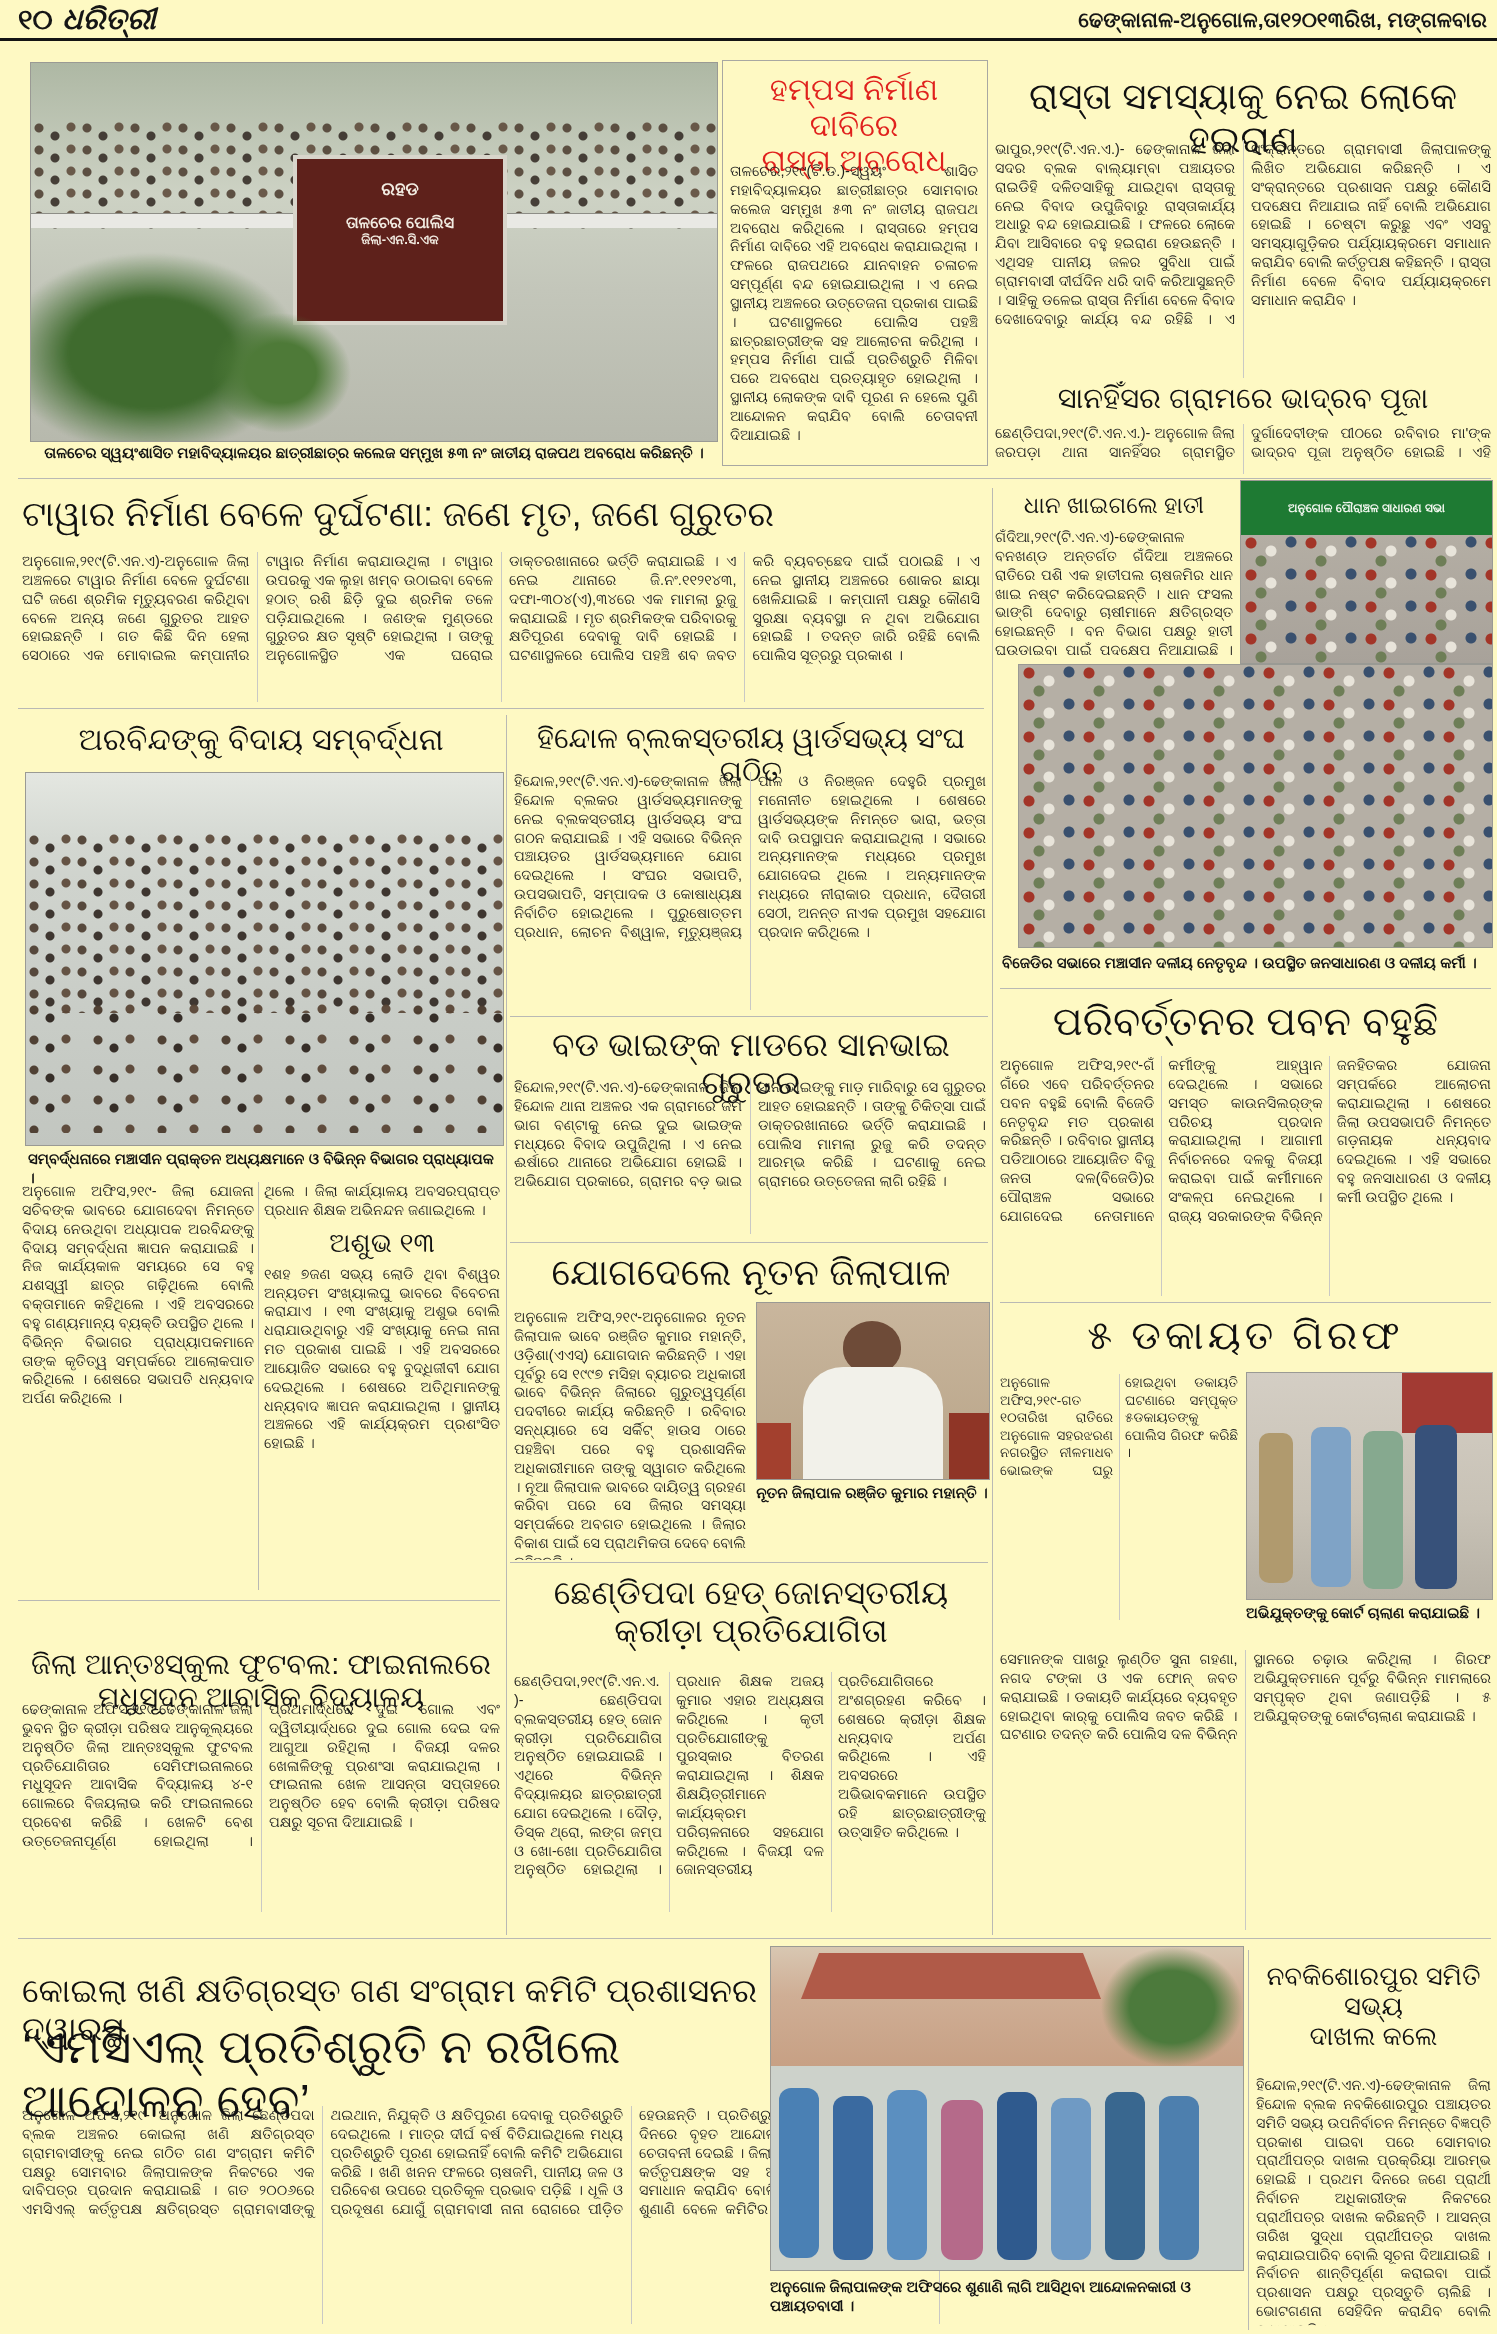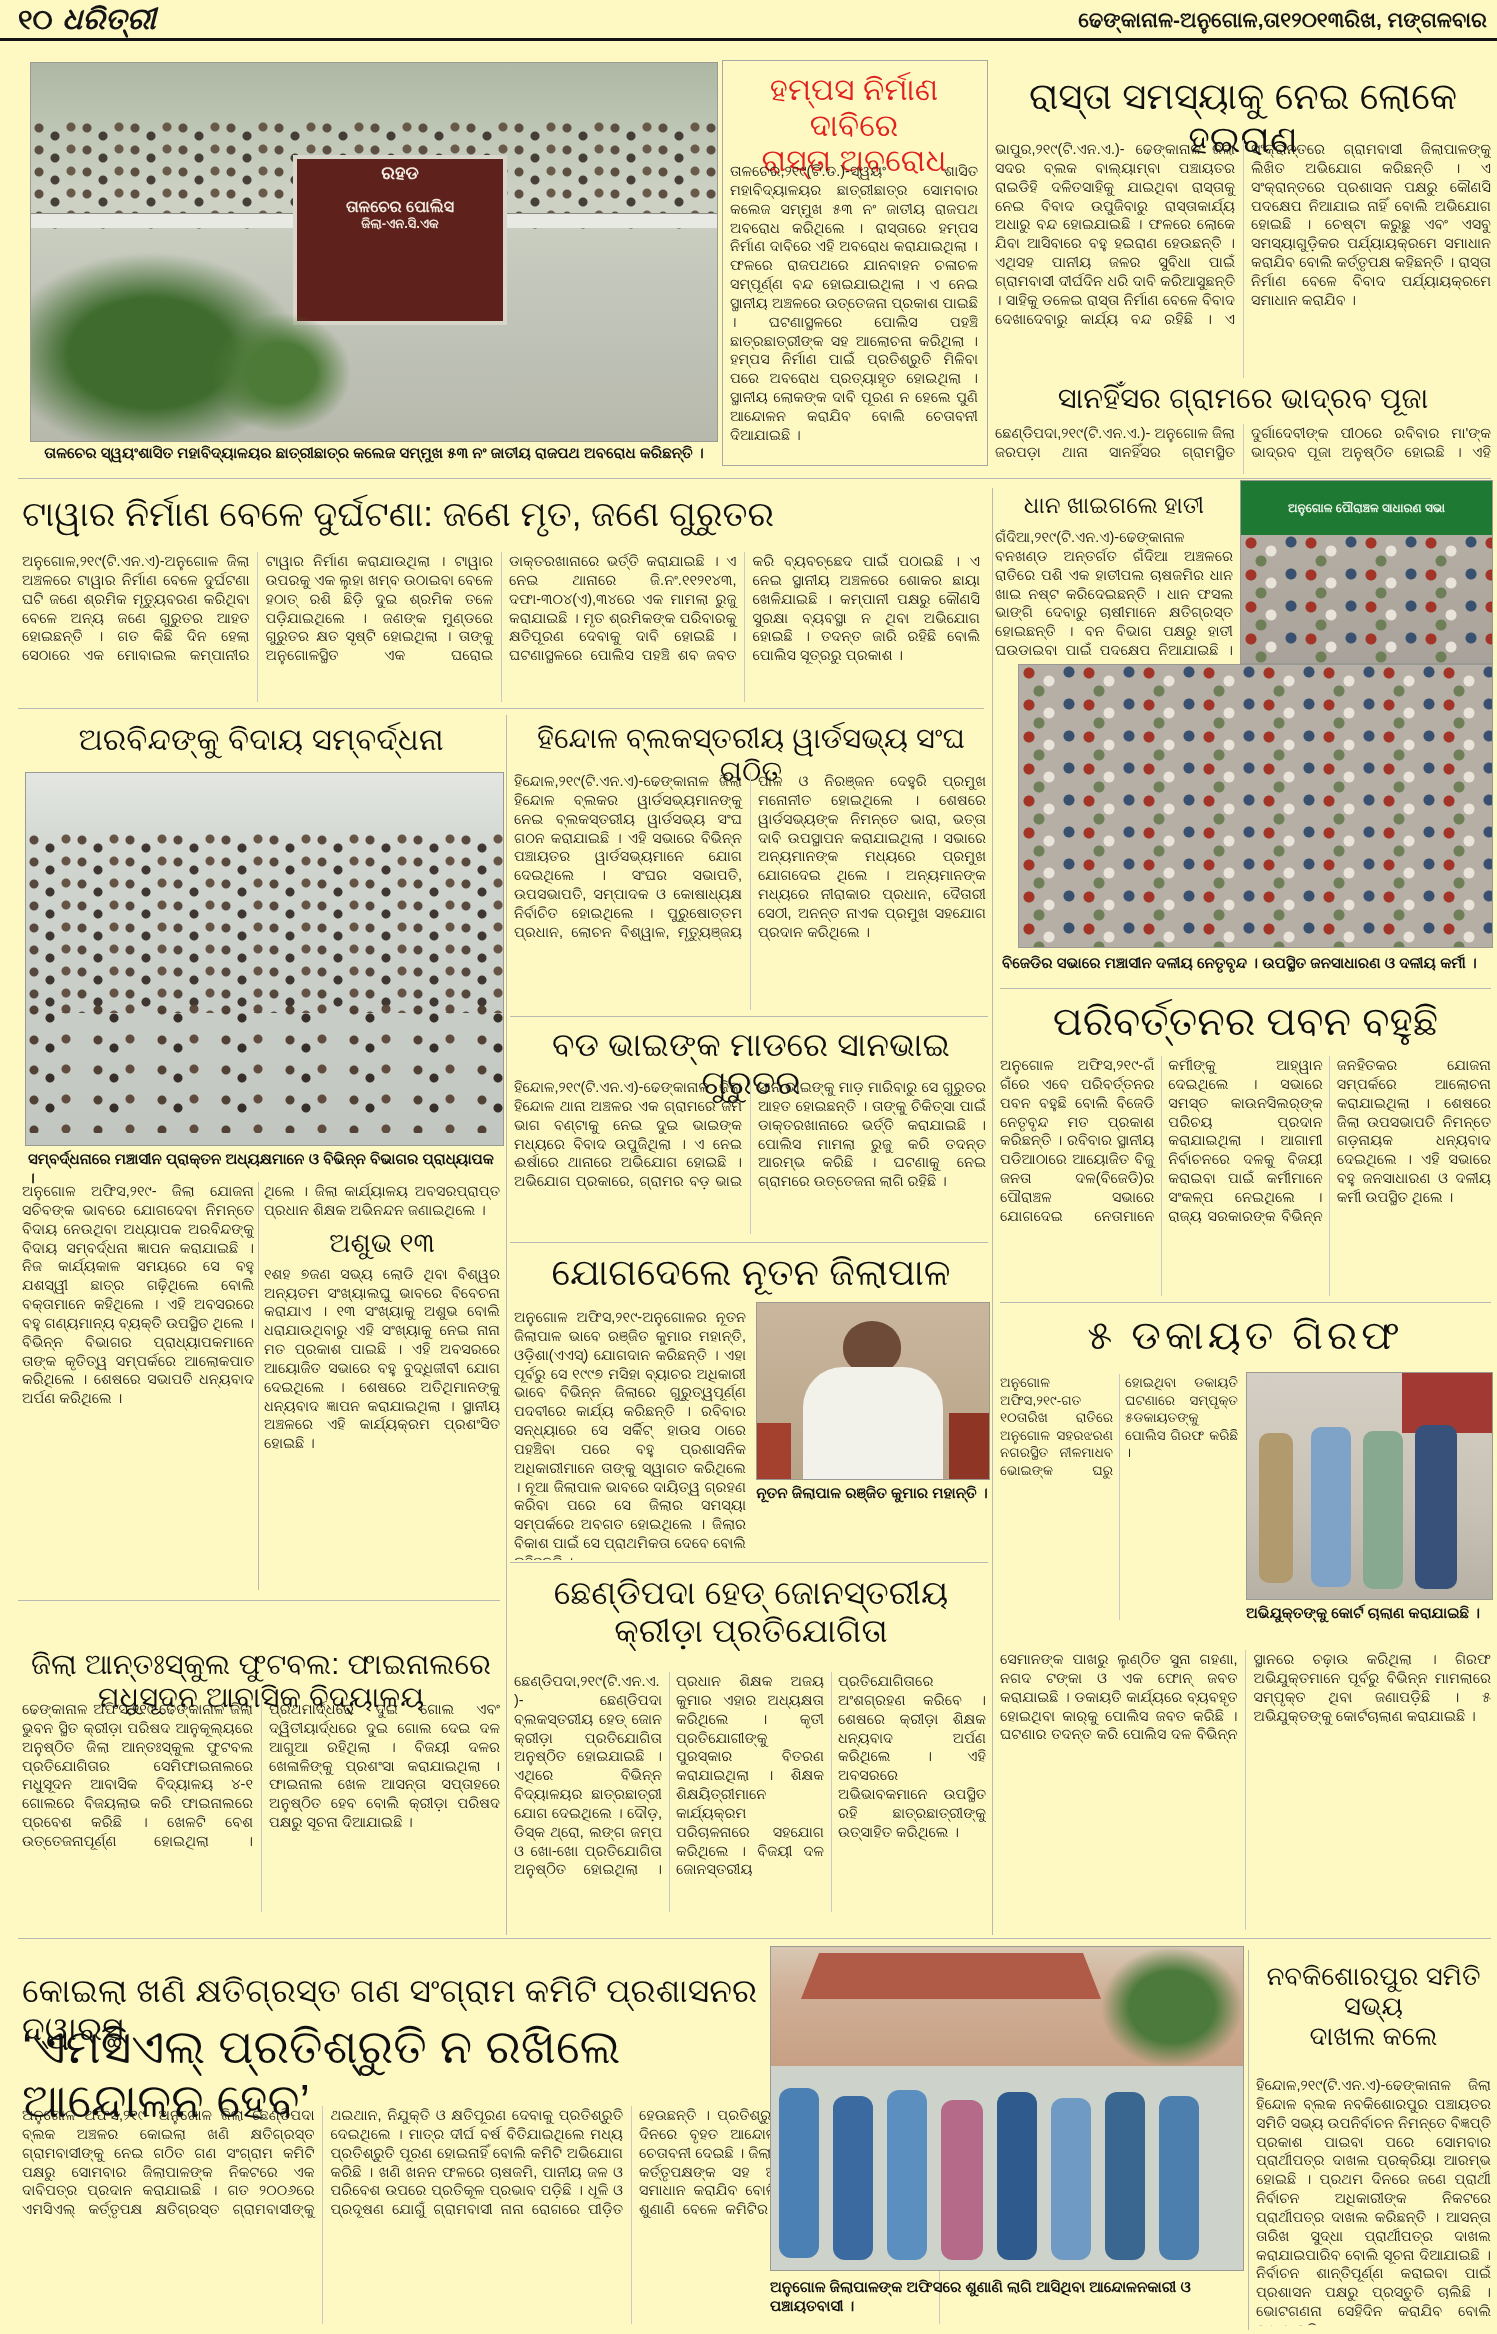--- a/index.html
+++ b/index.html
@@ -37,21 +37,21 @@
 <div class="page">
 
   <div class="abs" style="left:18px;top:4px;font-size:28px;font-weight:700;">୧୦</div>
   <div class="abs masthead" style="left:62px;top:2px;font-size:30px;">ଧରିତ୍ରୀ</div>
   <div class="abs" style="right:10px;top:8px;font-size:21px;font-weight:700;">ଢେଙ୍କାନାଳ-ଅନୁଗୋଳ,ତା୧୨୦୧୩ରିଖ, ମଙ୍ଗଳବାର</div>
   <div class="abs hrule2" style="left:0;top:38px;width:1497px;"></div>
 
   <div class="abs photo" style="left:30px;top:62px;width:686px;height:378px;background:linear-gradient(#aeb8a4 0%,#cdd2c4 35%,#c3c6ba 60%,#b7b9ad 100%);">
     <div class="abs dots-dark" style="left:0;top:58px;width:100%;height:110px;opacity:.85;"></div>
     <div class="abs" style="left:0;top:150px;width:100%;height:14px;background:#e9e9e4;border-top:1px solid #8d8d86;"></div>
-    <div class="abs" style="left:262px;top:92px;width:214px;height:170px;background:#5e211b;border:4px solid #d8d5cb;color:#f2ece2;text-align:center;padding-top:4px;box-sizing:border-box;font-weight:700;">
+    <div class="abs" style="left:262px;top:92px;width:214px;height:170px;background:#5e211b;border:4px solid #d8d5cb;color:#f2ece2;text-align:center;padding-top:20px;box-sizing:border-box;font-weight:700;">
       <div style="font-size:18px;">ରହଡ</div>
       <div style="font-size:16px;margin-top:14px;">ତାଳଚେର ପୋଲିସ</div>
       <div style="font-size:13px;margin-top:0;">ଜିଲା-ଏନ.ସି.ଏକ</div>
     </div>
     <div class="abs" style="left:-30px;top:190px;width:300px;height:200px;background:radial-gradient(closest-side,#3f6b2e 55%,rgba(63,107,46,0) 100%);filter:blur(1px);"></div>
     <div class="abs" style="left:180px;top:250px;width:140px;height:120px;background:radial-gradient(closest-side,#4e7a38 50%,rgba(78,122,56,0) 100%);"></div>
   </div>
   <div class="abs caption center" style="left:40px;top:444px;width:668px;">ତାଳଚେର ସ୍ୱୟଂଶାସିତ ମହାବିଦ୍ୟାଳୟର ଛାତ୍ରୀଛାତ୍ର କଲେଜ ସମ୍ମୁଖ ୫୩ ନଂ  ଜାତୀୟ ରାଜପଥ ଅବରୋଧ କରିଛନ୍ତି ।</div>
 
   <div class="abs" style="left:722px;top:60px;width:264px;height:404px;border:1px solid #a8a8a2;"></div>

